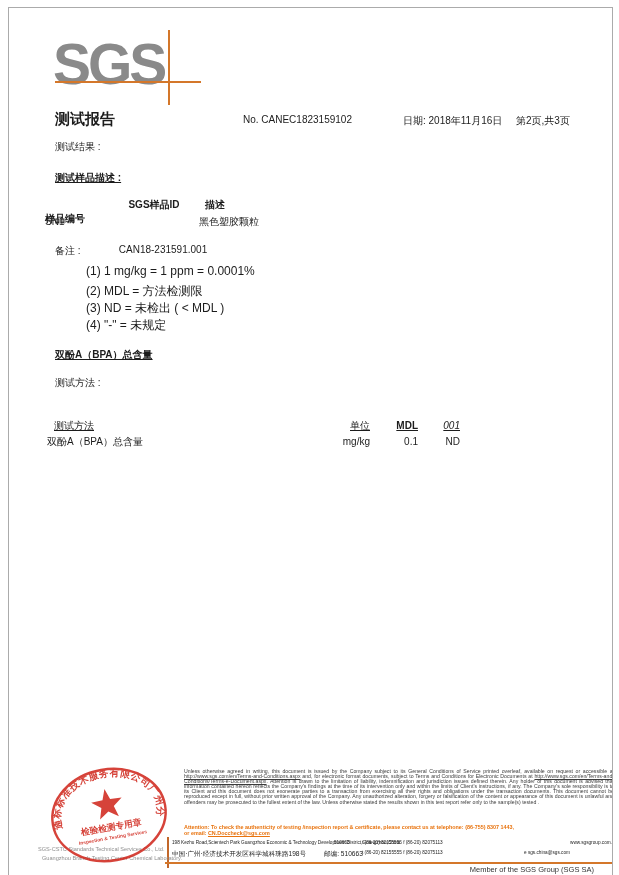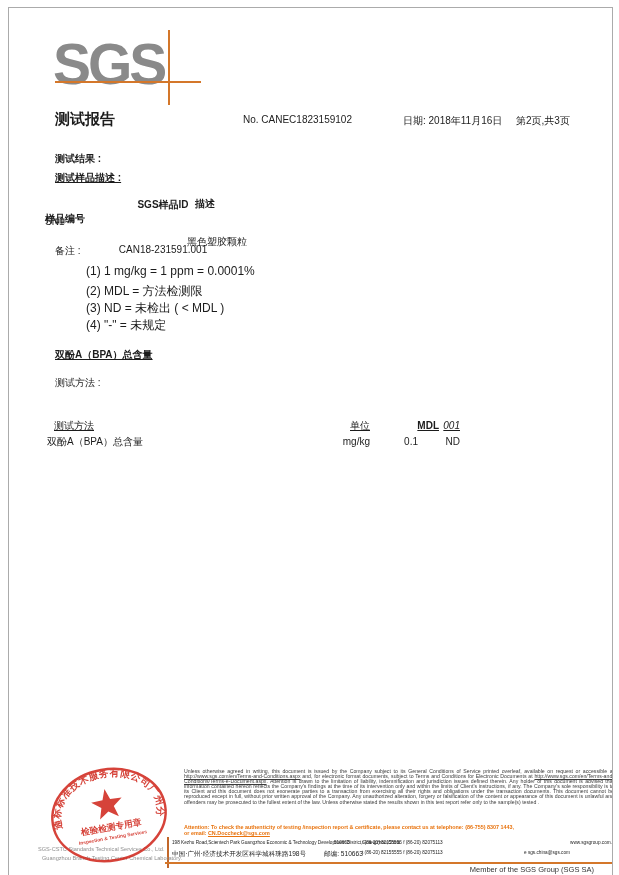--- a/index.html
+++ b/index.html
@@ -51,45 +51,45 @@
     <span class="logo-text">SGS</span>
     <div class="logo-hline"></div>
     <div class="logo-vline"></div>
   </div>
 
   <div class="title">测试报告</div>
   <div class="hmeta" style="left:198px;">No. CANEC1823159102</div>
   <div class="hmeta" style="left:358px;">日期: 2018年11月16日</div>
   <div class="hmeta" style="left:471px;">第2页,共3页</div>
 
-  <div class="abs t10" style="left:46px;top:145px;font-weight:bold;">测试结果 :</div>
+  <div class="abs t10" style="left:46px;top:133px;">测试结果 :</div>
 
   <div class="abs t10 b u" style="left:46px;top:164px;">测试样品描述 :</div>
   <div>
     <span class="abs t10 b" style="left:36px;top:205px;width:72px;text-align:left;">样品编号</span>
-    <span class="abs t10 b" style="left:108px;top:191px;width:92px;text-align:center;">SGS样品ID</span>
-    <span class="abs t10 b" style="left:186px;top:191px;font-family:Liberation Mono, monospace;">描述</span>
+    <span class="abs t10 b" style="left:99px;top:191px;width:92px;text-align:center;">SGS样品ID</span>
+    <span class="abs t10 b" style="left:196px;top:191px;">描述</span>
     <span class="abs t10" style="left:36px;top:208px;width:72px;">SN1</span>
     <span class="abs t10" style="left:108px;top:208px;width:92px;text-align:center;margin-top:28px;">CAN18-231591.001</span>
-    <span class="abs t10" style="left:178px;top:208px;margin-top:20px;">黑色塑胶颗粒</span>
+    <span class="abs t10" style="left:190px;top:208px;">黑色塑胶颗粒</span>
   </div>
 
   <div class="abs t10" style="left:46px;top:237px;">备注 :</div>
   <div class="note" style="top:256px;">(1) 1 mg/kg = 1 ppm = 0.0001%</div>
   <div class="note" style="top:275px;">(2) MDL = 方法检测限</div>
   <div class="note" style="top:292px;">(3) ND = 未检出 ( &lt; MDL )</div>
   <div class="note" style="top:309px;">(4) "-" = 未规定</div>
 
   <div class="abs t10 b u" style="left:46px;top:341px;">双酚A（BPA）总含量</div>
   <div class="abs t10" style="left:46px;top:369px;">测试方法 :</div>
 
   <div>
     <span class="abs t10 u" style="left:45px;top:412px;">测试方法</span>
     <span class="abs t10 u cellc" style="left:317px;top:412px;">单位</span>
-    <span class="abs t10 b u cellc" style="left:386px;top:412px;">MDL</span>
+    <span class="abs t10 b u cellc" style="left:365px;top:412px;">MDL</span>
     <span class="abs t10 i u cellc" style="left:407px;top:412px;">001</span>
     <span class="abs t10" style="left:38px;top:428px;">双酚A（BPA）总含量</span>
     <span class="abs t10 cellc" style="left:317px;top:428px;">mg/kg</span>
     <span class="abs t10 cellc" style="left:365px;top:428px;">0.1</span>
     <span class="abs t10 cellc" style="left:407px;top:428px;">ND</span>
   </div>
 
   <div class="lab-line" style="left:29px;top:838px;">SGS-CSTC Standards Technical Services Co., Ltd.</div>
   <div class="lab-line" style="left:33px;top:847px;">Guangzhou Branch Testing Center Chemical Laboratory.</div>
 

